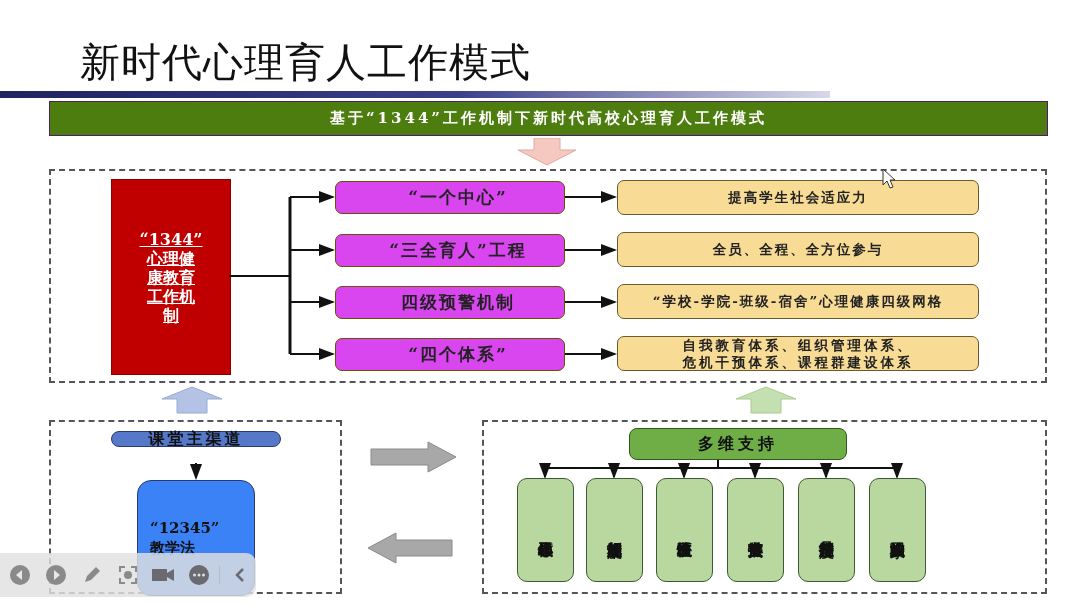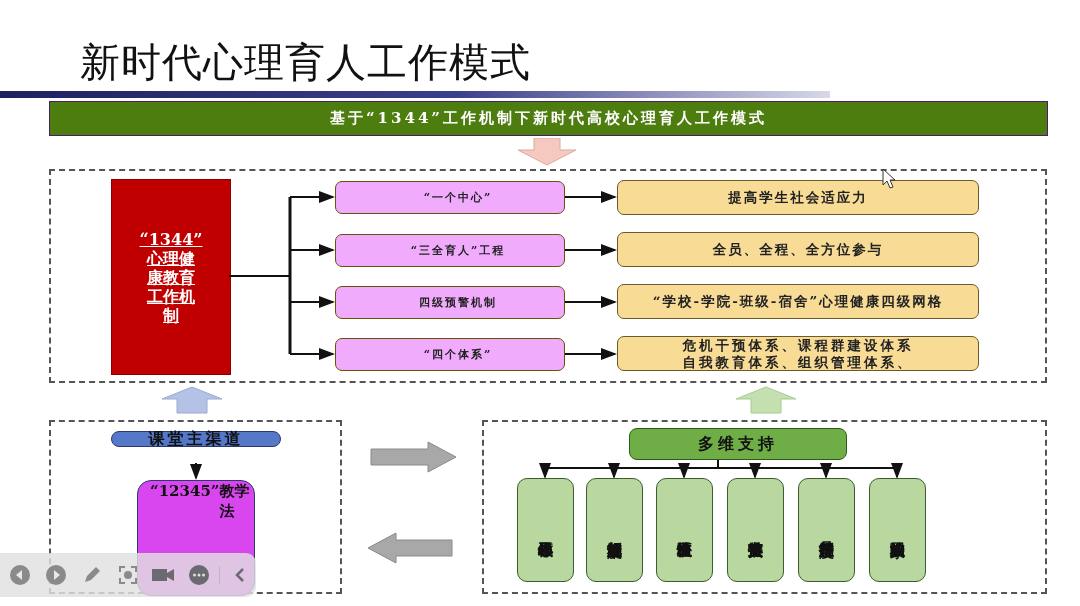--- a/index.html
+++ b/index.html
@@ -4,24 +4,24 @@
 <style>
   html,body{margin:0;padding:0;}
   body{width:1080px;height:606px;position:relative;overflow:hidden;background:#fff;font-family:"DejaVu Serif","Liberation Serif",serif;}
   .abs{position:absolute;}
   .title{left:80px;top:38px;font-size:40px;color:#111;font-family:"DejaVu Serif","Liberation Serif",serif;letter-spacing:1px;line-height:48px;}
   .title-rule{left:0;top:91px;width:830px;height:7px;background:linear-gradient(90deg,#1d2260 0%,#3a3f8a 55%,#d8d8e8 100%);}
   .banner{left:49px;top:101px;width:997px;height:33px;background:#4d7c0f;border:1px solid #4a1d70;color:#fff;font-size:15px;font-weight:bold;display:flex;align-items:center;justify-content:center;letter-spacing:3px;}
   .dash-box{border:2px dashed #555;box-sizing:border-box;}
   .red-box{left:111px;top:179px;width:118px;height:194px;background:#c00000;border:1px solid #8a0000;color:#fff;font-size:16px;font-weight:bold;display:flex;flex-direction:column;justify-content:center;align-items:center;line-height:19px;text-align:center;text-decoration:underline;}
   .red-box span{display:block;width:92px;}
-  .yel{left:335px;width:230px;height:33px;background:#f0abfc;border:1.5px solid #6b5000;border-radius:7px;box-sizing:border-box;font-size:11px;font-weight:bold;color:#222;display:flex;align-items:center;justify-content:center;letter-spacing:2px;padding-left:16px;}
+  .yel{left:335px;width:230px;height:33px;background:#d946ef;border:1.5px solid #6b5000;border-radius:7px;box-sizing:border-box;font-size:17px;font-weight:bold;color:#222;display:flex;align-items:center;justify-content:center;letter-spacing:2px;padding-left:16px;}
   .cream{left:617px;width:362px;height:35px;background:#f8dc96;border:1.5px solid #6b5a2a;border-radius:7px;box-sizing:border-box;font-size:13.5px;font-weight:bold;color:#222;display:flex;align-items:center;justify-content:center;text-align:center;letter-spacing:2px;line-height:17px;}
   .blue-head{left:111px;top:431px;width:170px;height:16px;background:#5578c8;border:1.5px solid #2a3a70;border-radius:8px;box-sizing:border-box;font-size:16px;font-weight:bold;color:#111;display:flex;align-items:center;justify-content:center;letter-spacing:3px;text-align:right;}
-  .blue-body{left:137px;top:480px;width:118px;height:116px;background:#d946ef;border:1.5px solid #2a3a70;border-radius:14px;box-sizing:border-box;font-size:15px;font-weight:bold;color:#111;display:flex;justify-content:center;padding-left:12px;line-height:20px;}
+  .blue-body{left:137px;top:480px;width:118px;height:116px;background:#3b82f6;border:1.5px solid #2a3a70;border-radius:14px;box-sizing:border-box;font-size:15px;font-weight:bold;color:#111;display:flex;flex-direction:column;justify-content:center;padding-left:12px;line-height:20px;}
   .green-head{left:629px;top:428px;width:218px;height:32px;background:#6fae46;border:1.5px solid #2f5a1a;border-radius:8px;box-sizing:border-box;font-size:16px;font-weight:bold;color:#111;display:flex;align-items:center;justify-content:center;letter-spacing:4px;}
   .green-item{top:478px;width:57px;height:104px;background:#b8d8a0;border:1.5px solid #3c5c30;border-radius:10px;box-sizing:border-box;font-size:15px;font-weight:bold;color:#111;display:flex;justify-content:center;align-items:center;}
   .green-item span{writing-mode:vertical-rl;letter-spacing:0px;line-height:16px;}
   .toolbar{left:0;top:553px;width:256px;height:44px;background:rgba(225,225,225,0.82);border-radius:0 10px 10px 0;display:flex;align-items:center;gap:0;}
   .tb-btn{width:32px;height:32px;display:flex;align-items:center;justify-content:center;margin-left:4px;}
   .cursor{left:882px;top:168px;}
 </style>
 </head>
 <body>
 
@@ -78,22 +78,22 @@
 <div class="abs yel" style="top:286px">四级预警机制</div>
 <div class="abs yel" style="top:338px">“四个体系”</div>
 
 <div class="abs cream" style="top:180px">提高学生社会适应力</div>
 <div class="abs cream" style="top:232px">全员、全程、全方位参与</div>
 <div class="abs cream" style="top:284px;">
   <span>“学校-学院-班级-宿舍”心理</span>
   <span>健康四级网格</span>
 </div>
 <div class="abs cream" style="top:336px;flex-direction:column;letter-spacing:3px">
+  <span>自我教育体系、组织管理体系、</span>
   <span>危机干预体系、课程群建设体系</span>
-  <span>自我教育体系、组织管理体系、</span>
 </div>
 
 <svg class="abs" style="left:161px;top:386px" width="64" height="28">
   <polygon points="31,1 61,13 46,13 46,27 16,27 16,13 1,13" fill="#b4c2e6" stroke="#9aaad0" stroke-width="1"></polygon>
 </svg>
 <svg class="abs" style="left:735px;top:386px" width="64" height="28">
   <polygon points="31,1 61,13 46,13 46,27 16,27 16,13 1,13" fill="#c4e0b0" stroke="#a8cc90" stroke-width="1"></polygon>
 </svg>
 
 <div class="abs dash-box" style="left:49px;top:420px;width:293px;height:174px;"></div>

